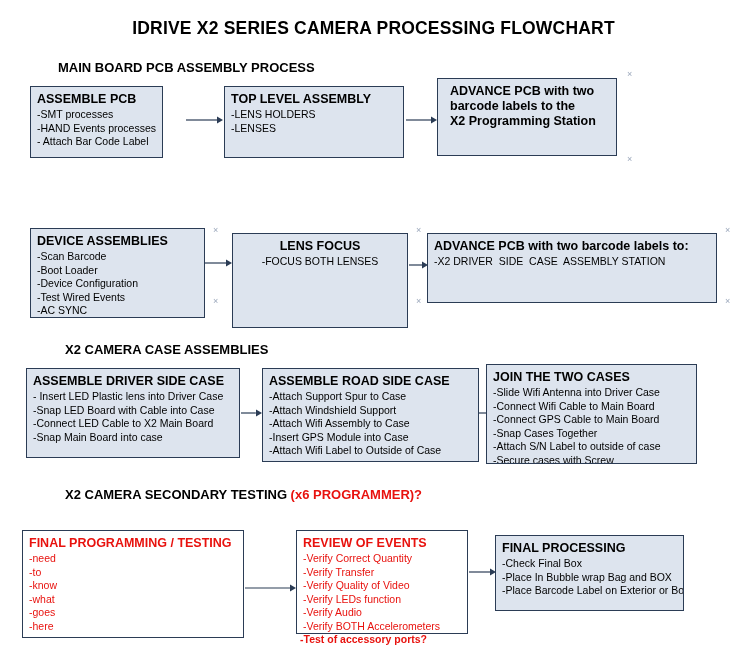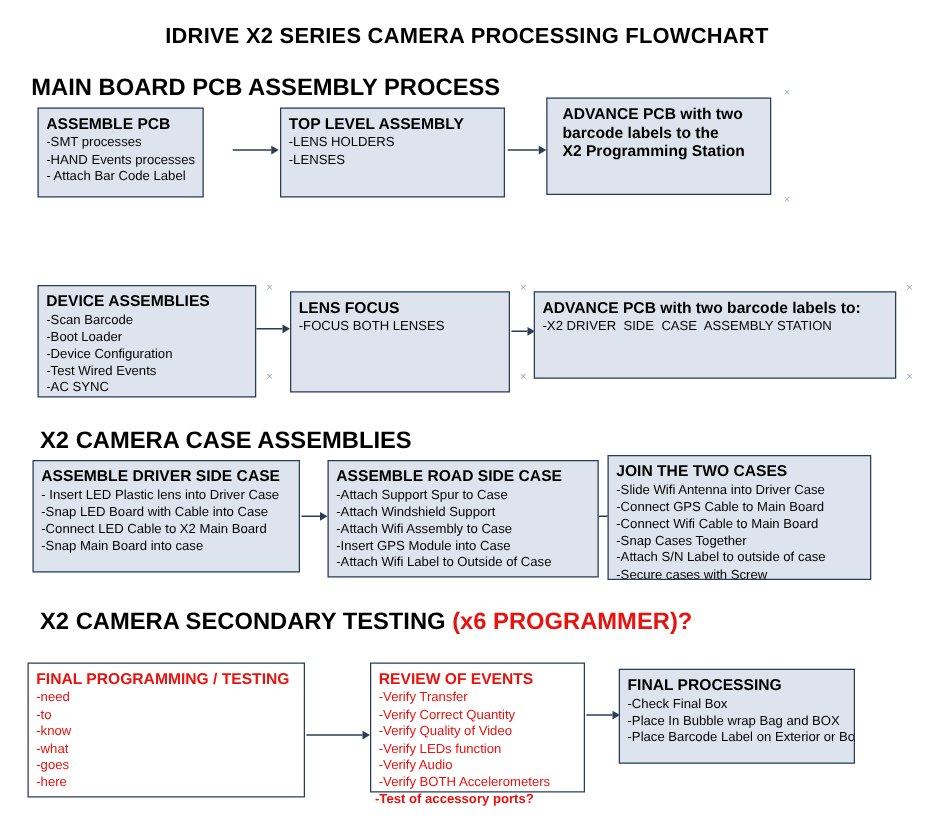--- a/index.html
+++ b/index.html
@@ -25,24 +25,25 @@
     top: 18px;
     width: 747px;
     text-align: center;
     font-size: 17.5px;
     font-weight: bold;
     color: #000000;
     letter-spacing: 0.2px;
   }
   .section-head {
     position: absolute;
-    font-size: 19px;
+    font-size: 13px;
     font-weight: bold;
     color: #000000;
     white-space: nowrap;
+    margin-left: 33px;
   }
   .section-head .red {
     color: #e8120e;
   }
   .box {
     position: absolute;
     box-sizing: border-box;
     border: 1px solid #2b3c55;
     background: #dde4ee;
     padding: 5px 6px 4px 6px;
@@ -140,21 +141,21 @@
     <div class="box-line">-AC SYNC</div>
   </div>
 
   <div class="arrow" style="left:205px; top:258px;">
     <svg width="28" height="10" viewBox="0 0 28 10">
       <line x1="0" y1="5" x2="21" y2="5" stroke="#2b3c55" stroke-width="1.2"></line>
       <polygon points="21,1.5 27,5 21,8.5" fill="#2b3c55"></polygon>
     </svg>
   </div>
 
-  <div class="box" style="left:232px; top:233px; width:176px; height:81px;">
+  <div class="box" style="left:232px; top:233px; width:176px; height:95px;text-align:center;">
     <div class="box-title">LENS FOCUS</div>
     <div class="box-line">-FOCUS BOTH LENSES</div>
   </div>
 
   <div class="arrow" style="left:409px; top:260px;">
     <svg width="20" height="10" viewBox="0 0 20 10">
       <line x1="0" y1="5" x2="13" y2="5" stroke="#2b3c55" stroke-width="1.2"></line>
       <polygon points="13,1.5 19,5 13,8.5" fill="#2b3c55"></polygon>
     </svg>
   </div>
@@ -200,22 +201,22 @@
   <div class="arrow" style="left:479px; top:408px;">
     <svg width="16" height="10" viewBox="0 0 16 10">
       <line x1="0" y1="5" x2="9" y2="5" stroke="#2b3c55" stroke-width="1.2"></line>
       <polygon points="9,1.5 15,5 9,8.5" fill="#2b3c55"></polygon>
     </svg>
   </div>
 
   <div class="box" style="left:486px; top:364px; width:211px; height:100px;">
     <div class="box-title">JOIN THE TWO CASES</div>
     <div class="box-line">-Slide Wifi Antenna into Driver Case</div>
+    <div class="box-line">-Connect Wifi Cable to Main Board</div>
     <div class="box-line">-Connect GPS Cable to Main Board</div>
-    <div class="box-line">-Connect Wifi Cable to Main Board</div>
     <div class="box-line">-Snap Cases Together</div>
     <div class="box-line">-Attach S/N Label to outside of case</div>
     <div class="box-line">-Secure cases with Screw</div>
   </div>
 
   <div class="section-head" style="left:32px; top:487px;">
     <span>X2 CAMERA SECONDARY TESTING  </span><span class="red">(x6 PROGRAMMER)?</span>
   </div>
 
   <div class="box white" style="left:22px; top:530px; width:222px; height:108px;">
@@ -230,22 +231,22 @@
 
   <div class="arrow" style="left:245px; top:583px;">
     <svg width="52" height="10" viewBox="0 0 52 10">
       <line x1="0" y1="5" x2="45" y2="5" stroke="#2b3c55" stroke-width="1.2"></line>
       <polygon points="45,1.5 51,5 45,8.5" fill="#2b3c55"></polygon>
     </svg>
   </div>
 
   <div class="box white" style="left:296px; top:530px; width:172px; height:104px;">
     <div class="box-title red">REVIEW OF EVENTS</div>
+    <div class="box-line red">-Verify Correct Quantity</div>
     <div class="box-line red">-Verify Transfer</div>
-    <div class="box-line red">-Verify Correct Quantity</div>
     <div class="box-line red">-Verify Quality of Video</div>
     <div class="box-line red">-Verify LEDs function</div>
     <div class="box-line red">-Verify Audio</div>
     <div class="box-line red">-Verify BOTH Accelerometers</div>
   </div>
   <div class="box-line red" style="position:absolute; left:300px; top:633px;font-weight:bold;">-Test of accessory ports?</div>
 
   <div class="arrow" style="left:469px; top:567px;">
     <svg width="28" height="10" viewBox="0 0 28 10">
       <line x1="0" y1="5" x2="21" y2="5" stroke="#2b3c55" stroke-width="1.2"></line>

